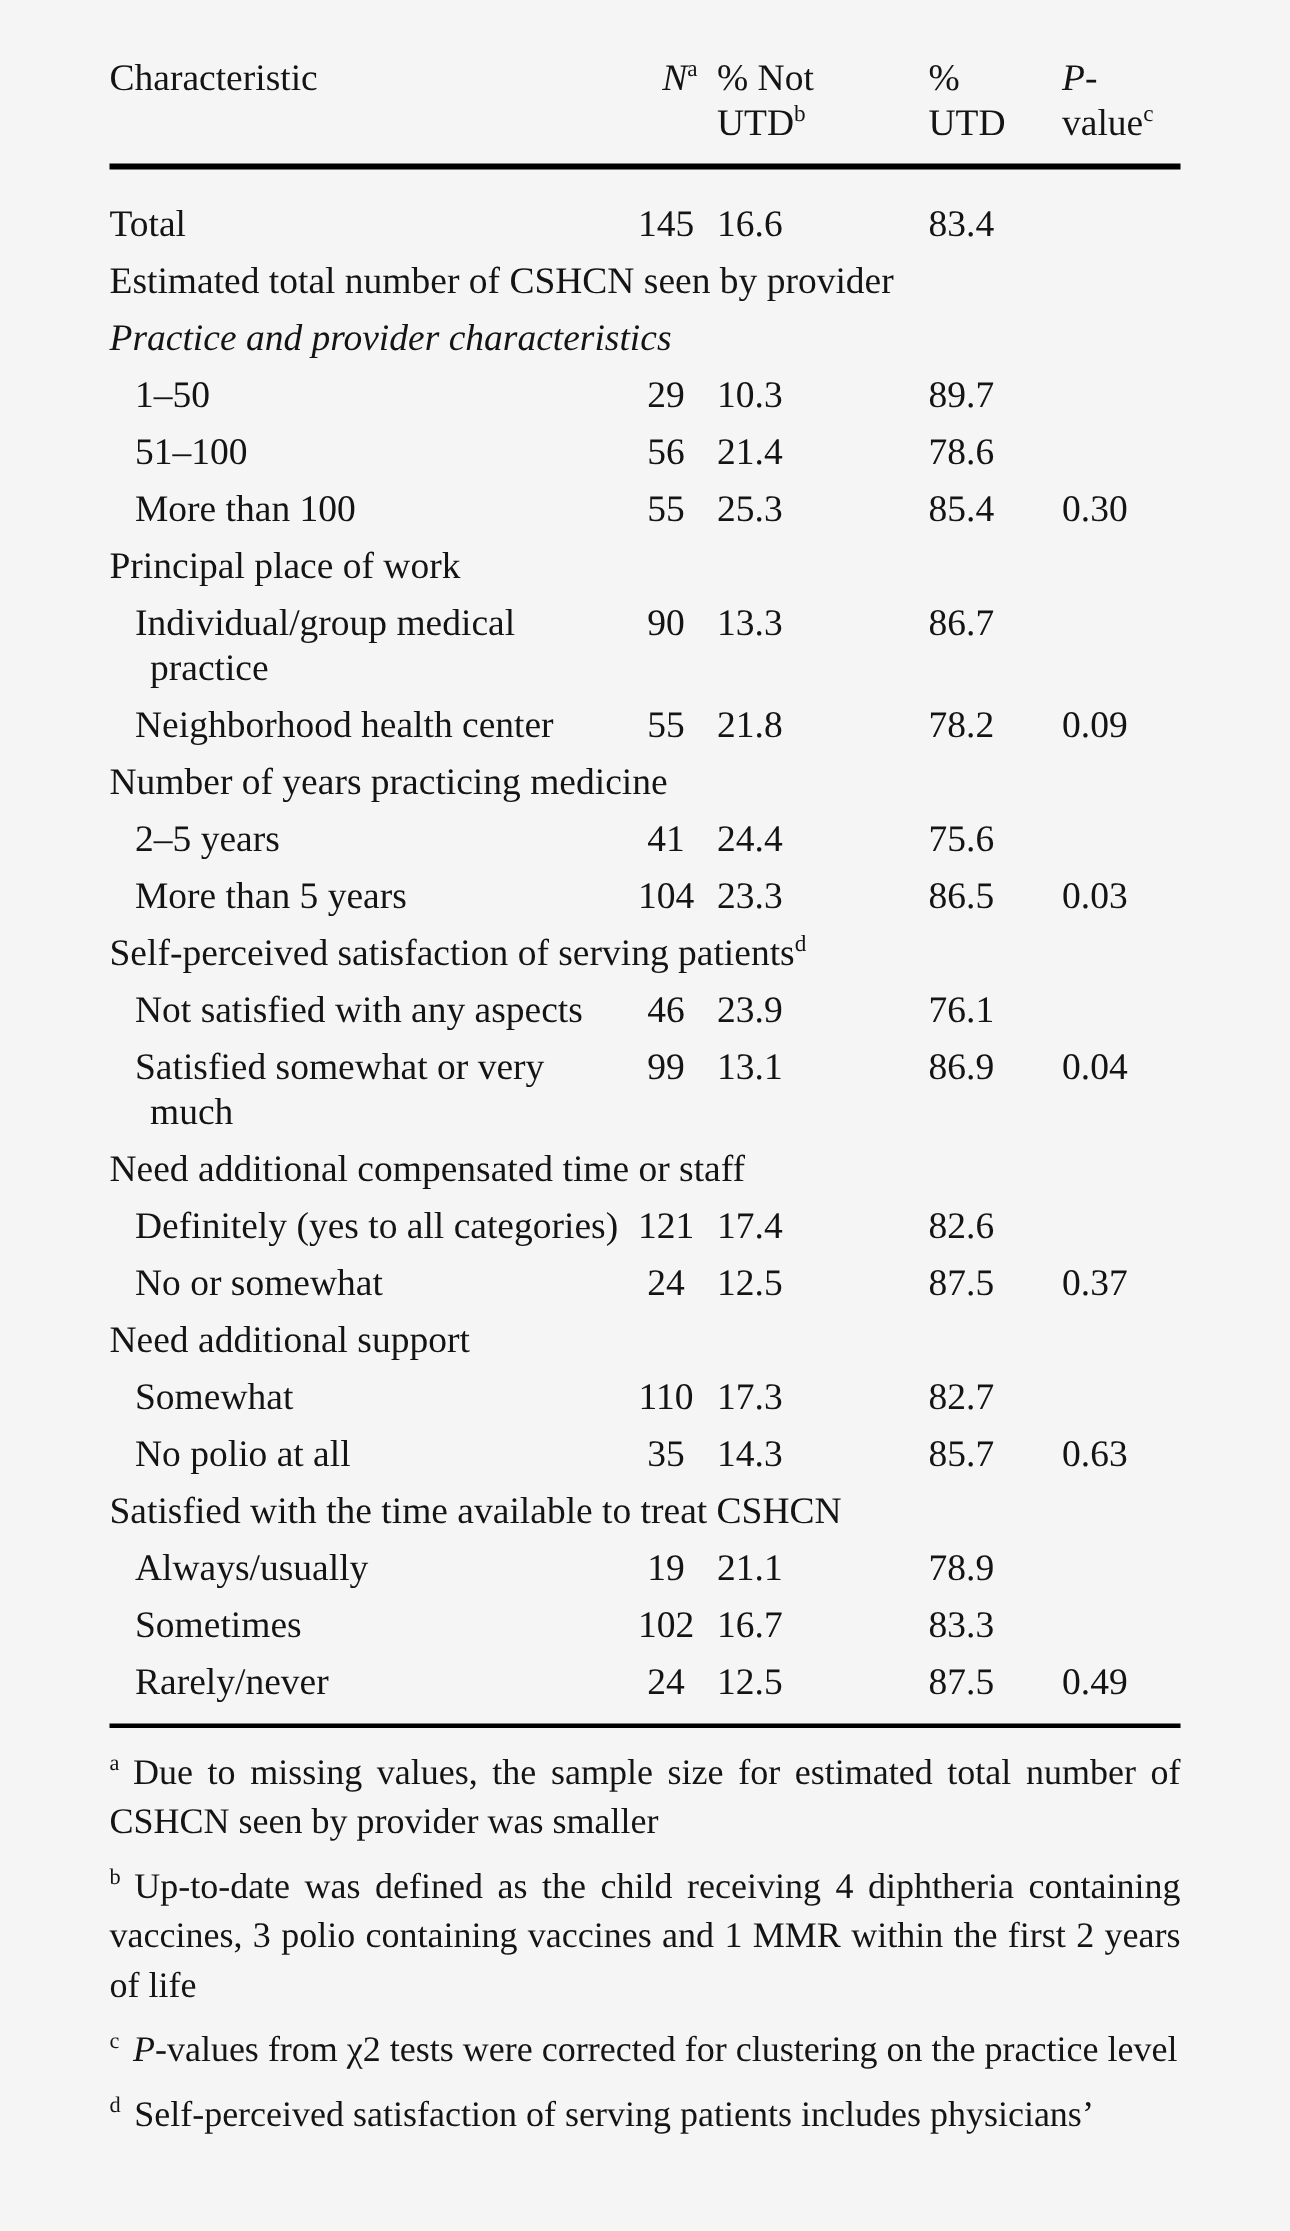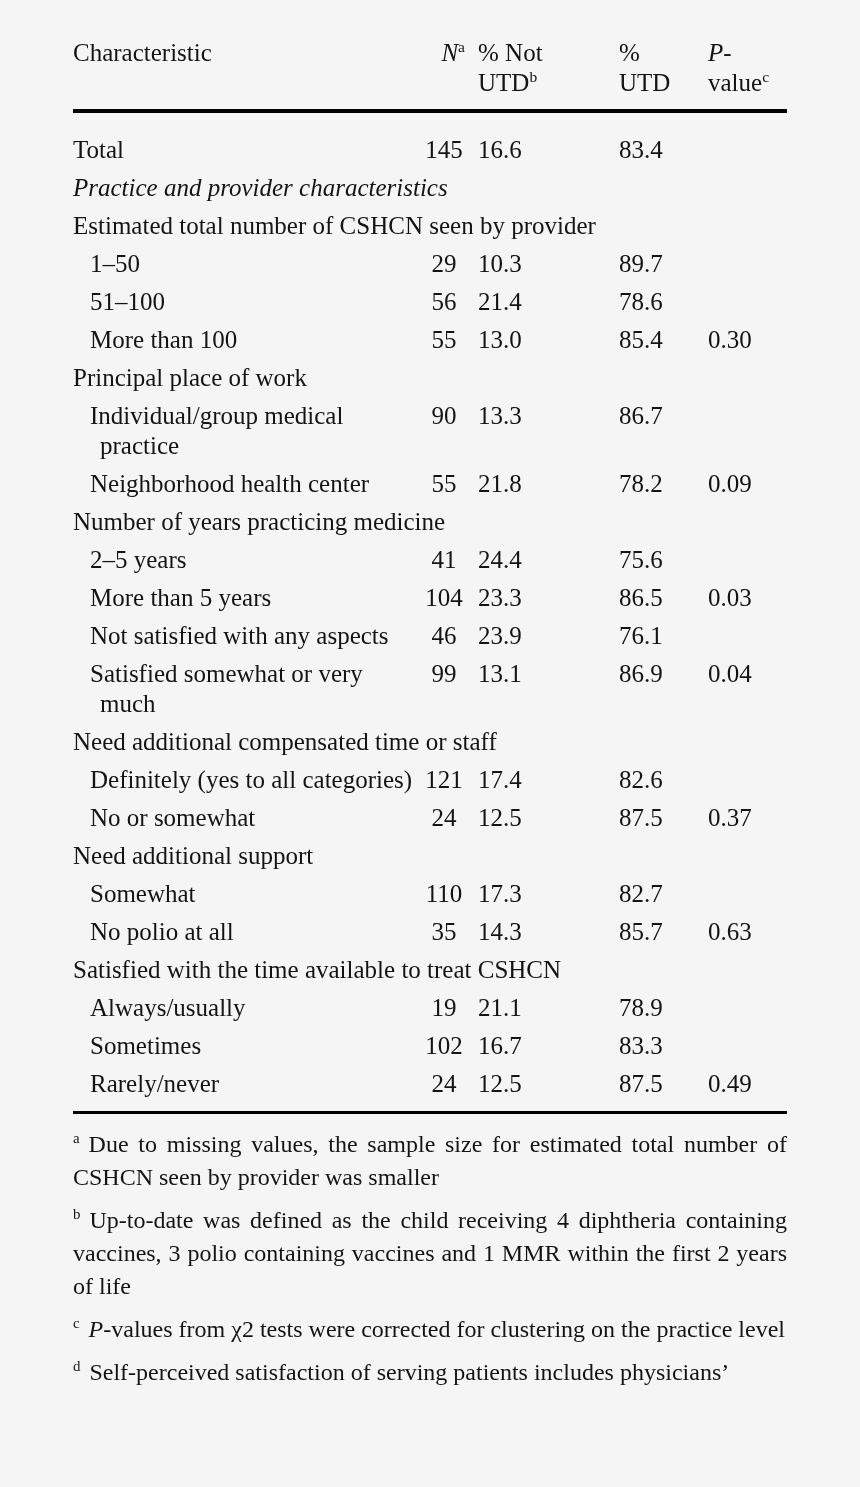--- a/index.html
+++ b/index.html
@@ -102,44 +102,44 @@
     <div class="rule-top"></div>
 
     <div id="rows">
         <div class="grid-row row">
           <div class="cell c-label"><span>Total</span></div>
           <div class="cell c-n">145</div>
           <div class="cell c-not">16.6</div>
           <div class="cell c-utd">83.4</div>
           <div class="cell c-p"></div>
         </div>
+        <div class="grid-row row section">
+          <div class="cell c-label"><span>Estimated total number of CSHCN seen by provider</span></div>
+        </div>
         <div class="grid-row row section it">
           <div class="cell c-label"><span>Practice and provider characteristics</span></div>
-        </div>
-        <div class="grid-row row section">
-          <div class="cell c-label"><span>Estimated total number of CSHCN seen by provider</span></div>
         </div>
         <div class="grid-row row ind">
           <div class="cell c-label"><span>1–50</span></div>
           <div class="cell c-n">29</div>
           <div class="cell c-not">10.3</div>
           <div class="cell c-utd">89.7</div>
           <div class="cell c-p"></div>
         </div>
         <div class="grid-row row ind">
           <div class="cell c-label"><span>51–100</span></div>
           <div class="cell c-n">56</div>
           <div class="cell c-not">21.4</div>
           <div class="cell c-utd">78.6</div>
           <div class="cell c-p"></div>
         </div>
         <div class="grid-row row ind">
           <div class="cell c-label"><span>More than 100</span></div>
           <div class="cell c-n">55</div>
-          <div class="cell c-not">13.0</div>
+          <div class="cell c-not">25.3</div>
           <div class="cell c-utd">85.4</div>
           <div class="cell c-p">0.30</div>
         </div>
         <div class="grid-row row section">
           <div class="cell c-label"><span>Principal place of work</span></div>
         </div>
         <div class="grid-row row ind">
           <div class="cell c-label"><span>Individual/group medical practice</span></div>
           <div class="cell c-n">90</div>
           <div class="cell c-not">13.3</div>
@@ -163,20 +163,23 @@
           <div class="cell c-utd">75.6</div>
           <div class="cell c-p"></div>
         </div>
         <div class="grid-row row ind">
           <div class="cell c-label"><span>More than 5 years</span></div>
           <div class="cell c-n">104</div>
           <div class="cell c-not">23.3</div>
           <div class="cell c-utd">86.5</div>
           <div class="cell c-p">0.03</div>
         </div>
+        <div class="grid-row row section">
+          <div class="cell c-label"><span>Self-perceived satisfaction of serving patients</span><sup>d</sup></div>
+        </div>
         <div class="grid-row row ind">
           <div class="cell c-label"><span>Not satisfied with any aspects</span></div>
           <div class="cell c-n">46</div>
           <div class="cell c-not">23.9</div>
           <div class="cell c-utd">76.1</div>
           <div class="cell c-p"></div>
         </div>
         <div class="grid-row row ind">
           <div class="cell c-label"><span>Satisfied somewhat or very much</span></div>
           <div class="cell c-n">99</div>

